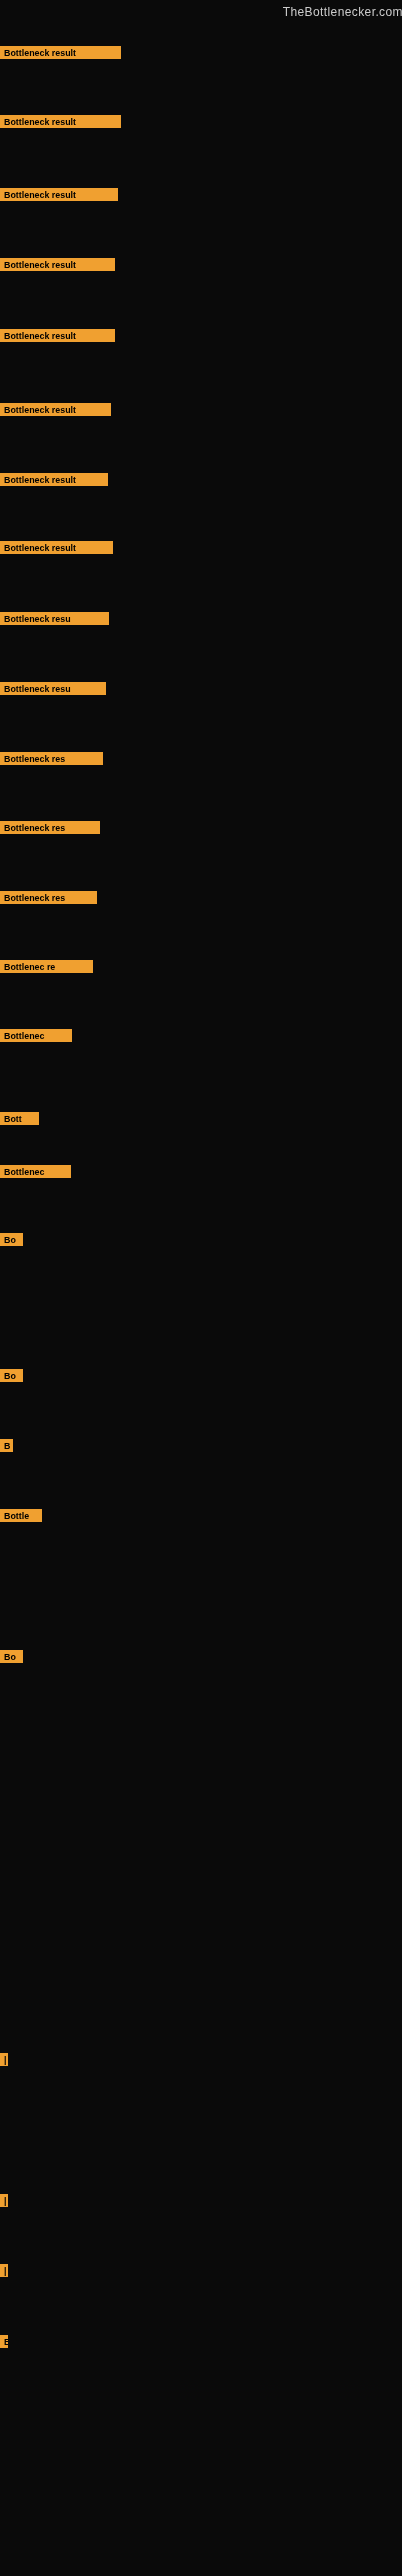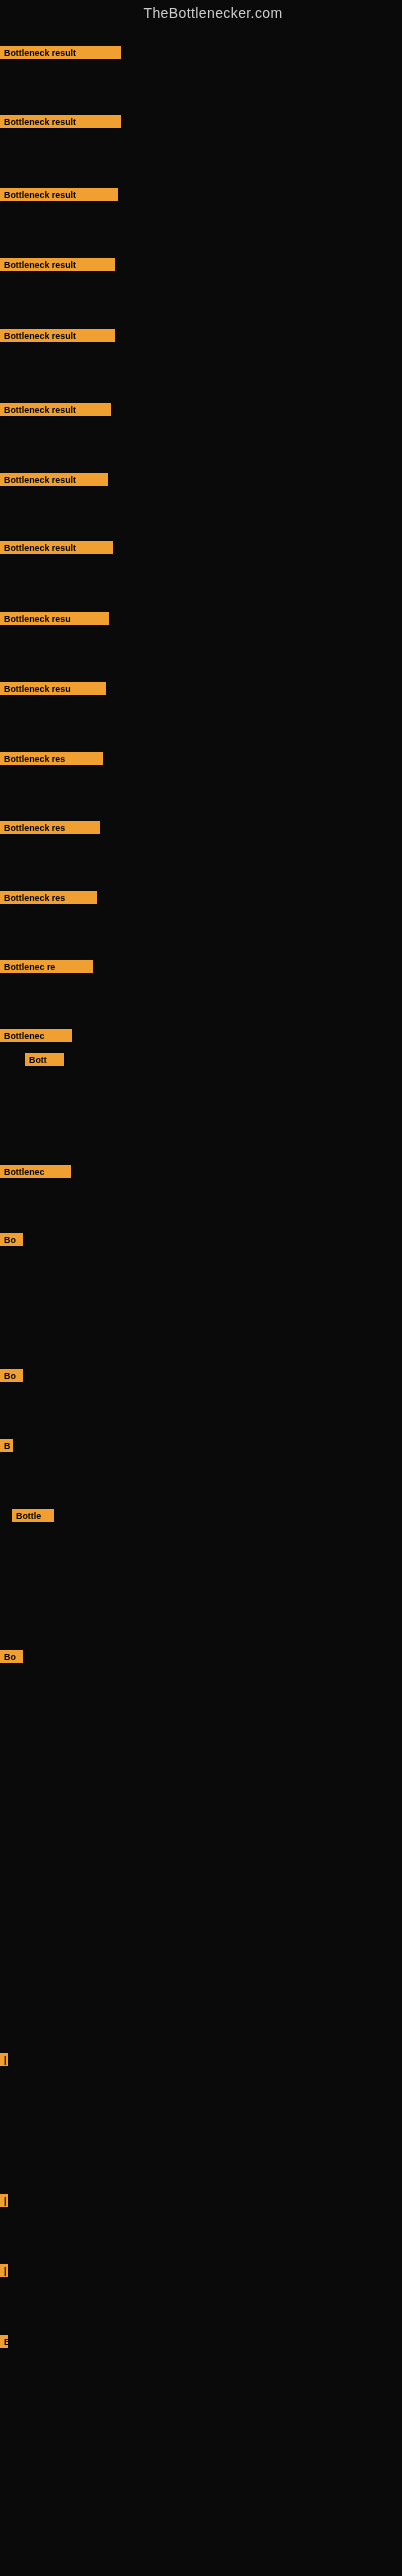--- a/index.html
+++ b/index.html
@@ -10,23 +10,23 @@
 
     body {
       background-color: #0a0a0a;
       width: 403px;
       min-height: 2576px;
       font-family: Arial, sans-serif;
       position: relative;
     }
 
     .site-title {
-      text-align: center;
+      text-align: right;
       color: #cccccc;
-      font-size: 14px;
+      font-size: 12px;
       padding: 4.8px 0;
       letter-spacing: 0.4px;
       margin-left: 23px;
     }
 
     .bottleneck-badge {
       background-color: #f0a030;
       color: #000;
       font-size: 8.9px;
       font-weight: bold;
@@ -55,25 +55,25 @@
     <div class="badge-container" style="top: 403px; max-width: 111px;"><span class="bottleneck-badge" style="max-width: 111px; width: 111px;">Bottleneck result</span></div>
     <div class="badge-container" style="top: 473px; max-width: 108px;"><span class="bottleneck-badge" style="max-width: 108px; width: 108px;">Bottleneck result</span></div>
     <div class="badge-container" style="top: 541px; max-width: 113px;"><span class="bottleneck-badge" style="max-width: 113px; width: 113px;">Bottleneck result</span></div>
     <div class="badge-container" style="top: 612px; max-width: 109px;"><span class="bottleneck-badge" style="max-width: 109px; width: 109px;">Bottleneck resu</span></div>
     <div class="badge-container" style="top: 682px; max-width: 106px;"><span class="bottleneck-badge" style="max-width: 106px; width: 106px;">Bottleneck resu</span></div>
     <div class="badge-container" style="top: 752px; max-width: 103px;"><span class="bottleneck-badge" style="max-width: 103px; width: 103px;">Bottleneck res</span></div>
     <div class="badge-container" style="top: 821px; max-width: 100px;"><span class="bottleneck-badge" style="max-width: 100px; width: 100px;">Bottleneck res</span></div>
     <div class="badge-container" style="top: 891px; max-width: 97px;"><span class="bottleneck-badge" style="max-width: 97px; width: 97px;">Bottleneck res</span></div>
     <div class="badge-container" style="top: 960px; max-width: 93px;"><span class="bottleneck-badge" style="max-width: 93px; width: 93px;">Bottlenec re</span></div>
     <div class="badge-container" style="top: 1029px; max-width: 72px;"><span class="bottleneck-badge" style="max-width: 72px; width: 72px;">Bottlenec</span></div>
-    <div class="badge-container" style="top: 1053px; max-width: 39px; padding-left: 25px;"><span class="bottleneck-badge" style="max-width: 39px; width: 39px;">Bott</span></div>
+    <div class="badge-container" style="top: 1112px; max-width: 39px;"><span class="bottleneck-badge" style="max-width: 39px; width: 39px;">Bott</span></div>
     <div class="badge-container" style="top: 1165px; max-width: 71px;"><span class="bottleneck-badge" style="max-width: 71px; width: 71px;">Bottlenec</span></div>
     <div class="badge-container" style="top: 1233px; max-width: 22.5px;"><span class="bottleneck-badge" style="max-width: 22.5px; width: 22.5px;">Bo</span></div>
     <div class="badge-container" style="top: 1369px; max-width: 22.5px;"><span class="bottleneck-badge" style="max-width: 22.5px; width: 22.5px;">Bo</span></div>
     <div class="badge-container" style="top: 1439px; max-width: 13px;"><span class="bottleneck-badge" style="max-width: 13px; width: 13px;">B</span></div>
-    <div class="badge-container" style="top: 1509px; max-width: 42px; padding-left: 12px;"><span class="bottleneck-badge" style="max-width: 42px; width: 42px;">Bottle</span></div>
+    <div class="badge-container" style="top: 1509px; max-width: 42px;"><span class="bottleneck-badge" style="max-width: 42px; width: 42px;">Bottle</span></div>
     <div class="badge-container" style="top: 1650px; max-width: 22.5px;"><span class="bottleneck-badge" style="max-width: 22.5px; width: 22.5px;">Bo</span></div>
     <div class="badge-container" style="top: 2053px; max-width: 6.4px;"><span class="bottleneck-badge" style="max-width: 6.4px; width: 6.4px;">|</span></div>
     <div class="badge-container" style="top: 2194px; max-width: 6.4px;"><span class="bottleneck-badge" style="max-width: 6.4px; width: 6.4px;">|</span></div>
     <div class="badge-container" style="top: 2264px; max-width: 6.4px;"><span class="bottleneck-badge" style="max-width: 6.4px; width: 6.4px;">|</span></div>
     <div class="badge-container" style="top: 2335px; max-width: 6.4px;"><span class="bottleneck-badge" style="max-width: 6.4px; width: 6.4px;">E</span></div>
   </div>
 
 
 </body></html>

